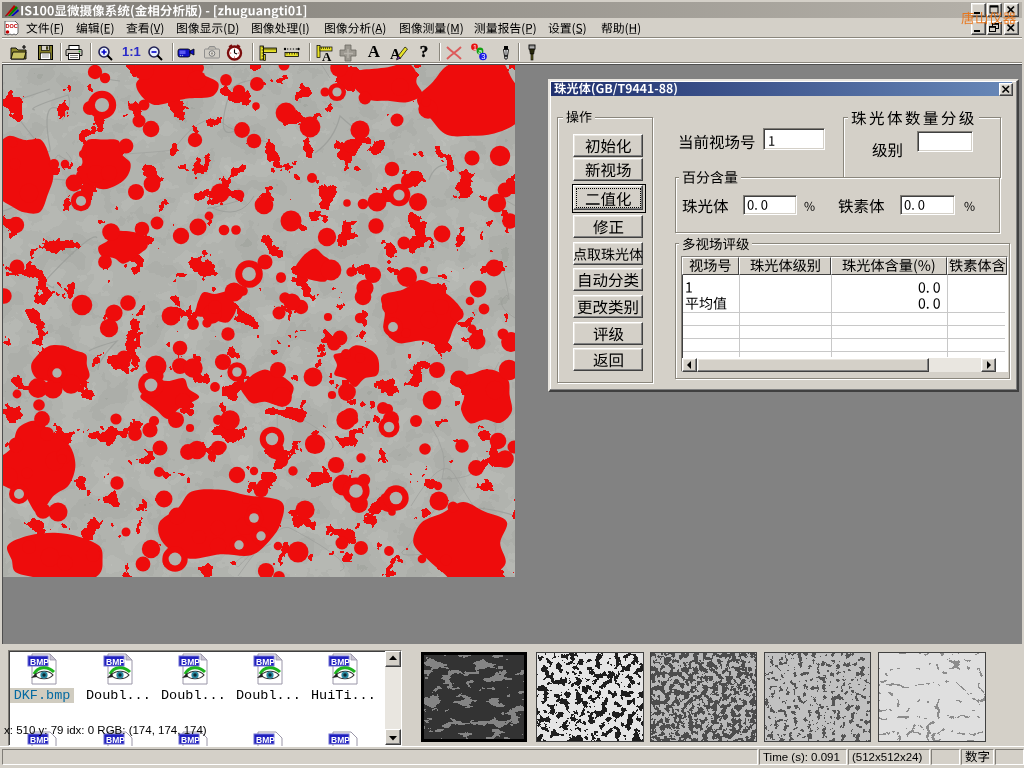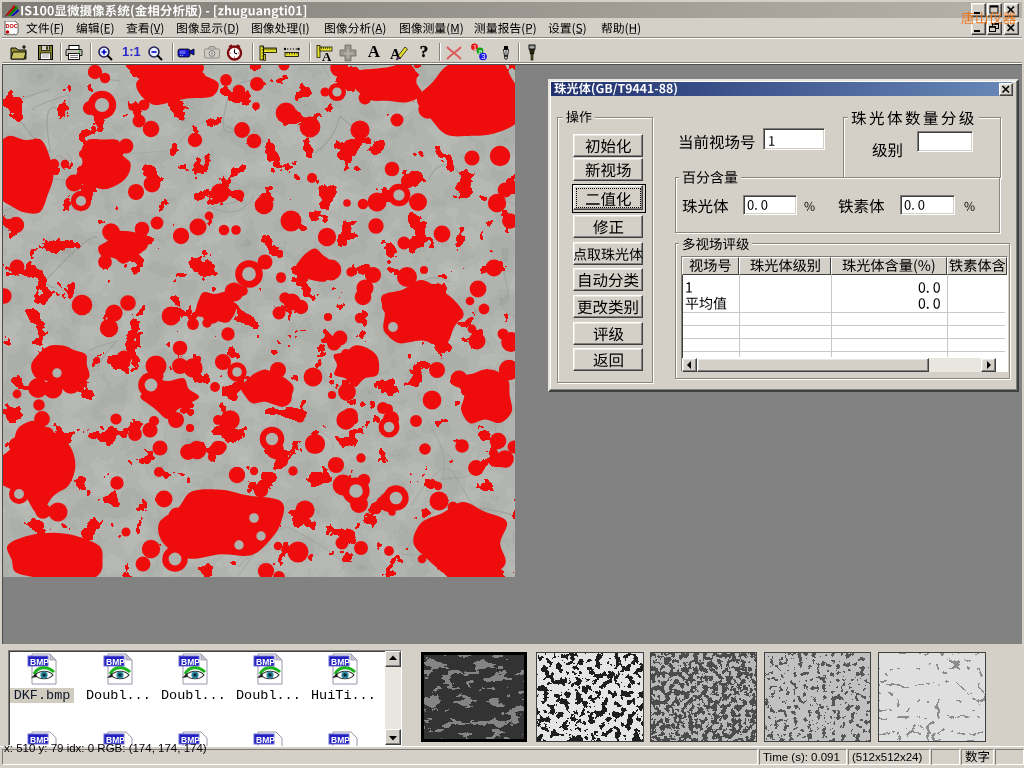--- a/index.html
+++ b/index.html
@@ -954,21 +954,21 @@
     <path d="M6 2 h18 l6 6 v24 H6 Z" fill="#fff" stroke="#9a96a8" stroke-width="1"></path>
     <path d="M24 2 l6 6 h-6 Z" fill="#c8c4d4" stroke="#9a96a8" stroke-width="0.8"></path>
     <rect x="2" y="4" width="20" height="10" fill="#2020c0" stroke="#7070d0" stroke-width="1"></rect>
     <text x="4" y="12.5" font-size="8.5" font-weight="bold" fill="#fff" font-family="Liberation Sans">BMP</text>
     <path d="M8 22 C12 14 22 14 28 20" fill="none" stroke="#1eb41e" stroke-width="3"></path>
     <path d="M9 23 C14 18 23 18 27 23 C23 28 13 28 9 23 Z" fill="#fff" stroke="#303030" stroke-width="1.2"></path>
     <circle cx="18" cy="23" r="3.6" fill="#2888a0"></circle>
     <circle cx="18" cy="23" r="1.7" fill="#102830"></circle>
     <path d="M10 21 l-5 5 l6 -1 Z" fill="#222"></path>
   </svg>
-<div style="position:absolute;left:10px;top:688px;width:64px;text-align:center;font:13.5px 'Liberation Mono';background:#d0ccc0;color:#0f172a;white-space:nowrap">DKF.bmp</div>
+<div style="position:absolute;left:10px;top:688px;width:64px;text-align:center;font:13.5px 'Liberation Mono';background:#d0ccc0;color:#0369a1;white-space:nowrap">DKF.bmp</div>
 <svg style="position:absolute;left:26px;top:730px" width="34" height="17" viewBox="0 0 34 17">
     <path d="M6 2 h18 l6 6 v11 H6 Z" fill="#fff" stroke="#9a96a8"></path>
     <rect x="2" y="4" width="20" height="10" fill="#2020c0" stroke="#7070d0"></rect>
     <text x="4" y="12.5" font-size="8.5" font-weight="bold" fill="#fff" font-family="Liberation Sans">BMP</text>
   </svg>
 <svg style="position:absolute;left:102px;top:652px" width="34" height="34" viewBox="0 0 34 34">
     <path d="M6 2 h18 l6 6 v24 H6 Z" fill="#fff" stroke="#9a96a8" stroke-width="1"></path>
     <path d="M24 2 l6 6 h-6 Z" fill="#c8c4d4" stroke="#9a96a8" stroke-width="0.8"></path>
     <rect x="2" y="4" width="20" height="10" fill="#2020c0" stroke="#7070d0" stroke-width="1"></rect>
     <text x="4" y="12.5" font-size="8.5" font-weight="bold" fill="#fff" font-family="Liberation Sans">BMP</text>
@@ -1108,21 +1108,21 @@
 <div style="position:absolute;left:878px;top:652px;width:108px;height:90px;border:1px solid #404040;box-sizing:border-box;overflow:hidden"><svg width="108" height="90">
       <rect width="108" height="90" filter="url(#th5)"></rect>
     </svg></div>
 <div class="ab" style="left:0px;top:746px;width:1024px;height:22px;background:#d4d0c8;border-top:1px solid #fff"></div>
 <div class="ab" style="left:2px;top:749px;width:754px;height:14px;background:#d4d0c8;border:1px solid;border-color:#807d77 #fff #fff #807d77"></div>
 <div class="ab" style="left:759px;top:749px;width:86px;height:14px;background:#d4d0c8;border:1px solid;border-color:#807d77 #fff #fff #807d77"></div>
 <div class="ab" style="left:848px;top:749px;width:80px;height:14px;background:#d4d0c8;border:1px solid;border-color:#807d77 #fff #fff #807d77"></div>
 <div class="ab" style="left:931px;top:749px;width:27px;height:14px;background:#d4d0c8;border:1px solid;border-color:#807d77 #fff #fff #807d77"></div>
 <div class="ab" style="left:961px;top:749px;width:31px;height:14px;background:#d4d0c8;border:1px solid;border-color:#807d77 #fff #fff #807d77"></div>
 <div class="ab" style="left:995px;top:749px;width:27px;height:14px;background:#d4d0c8;border:1px solid;border-color:#807d77 #fff #fff #807d77"></div>
-<div class="ab" style="left:4px;top:742px;font:11.5px 'Liberation Sans';color:#000">x: 510 y: 79 idx: 0 RGB: (174, 174, 174)</div>
+<div class="ab" style="left:4px;top:724px;font:11.5px 'Liberation Sans';color:#000">x: 510 y: 79 idx: 0 RGB: (174, 174, 174)</div>
 <div class="ab" style="left:763px;top:751px;font:11.5px 'Liberation Sans';color:#000">Time (s): 0.091</div>
 <div class="ab" style="left:852px;top:751px;font:11.5px 'Liberation Sans';color:#000">(512x512x24)</div>
 <svg style="position:absolute;left:965.0px;top:749.8px;overflow:visible" width="25.00" height="14.50" viewBox="0 -900 2000 1160">
     <g fill="#000" transform="scale(1,-1)">
       <use href="#g6570" x="0"></use>
       <use href="#g5b57" x="1000"></use>
     </g>
   </svg>
 <svg style="position:absolute;left:961.0px;top:11.3px;overflow:visible;z-index:20" width="55.62" height="15.66" viewBox="0 -900 4120 1160">
     <g fill="#e8761c" transform="scale(1,-1)">

